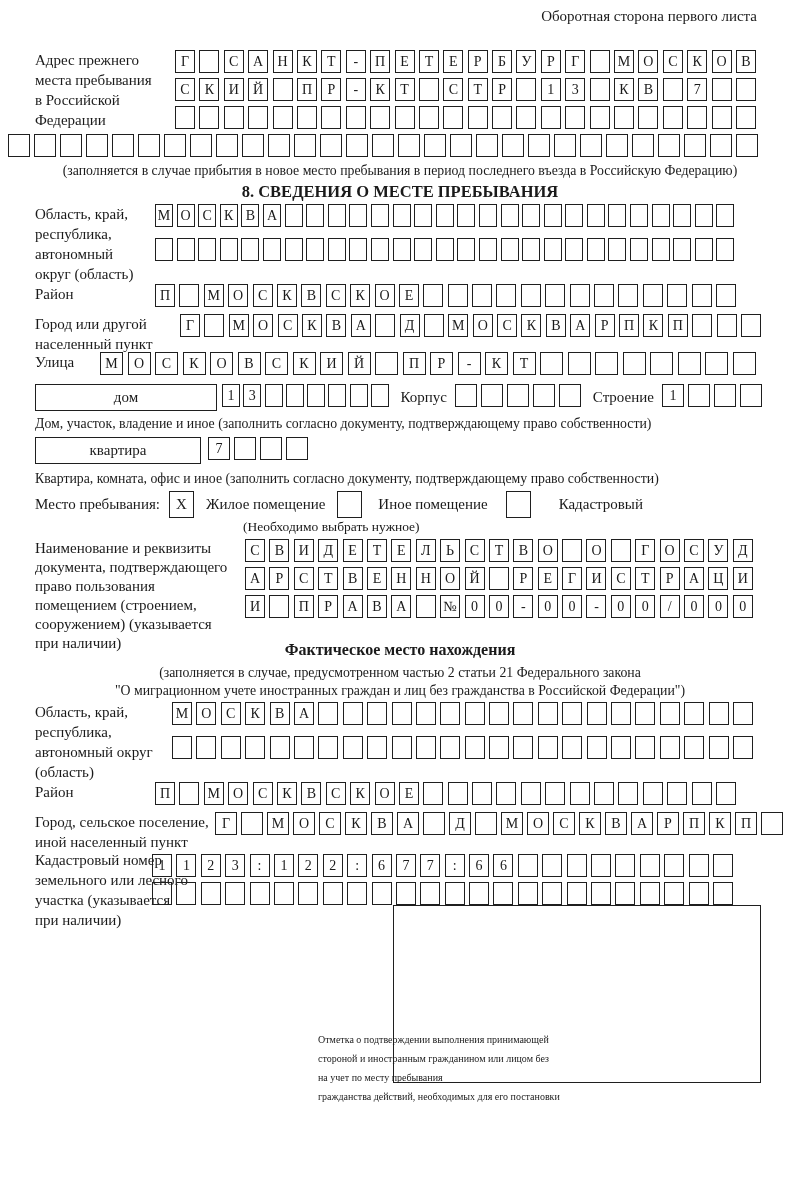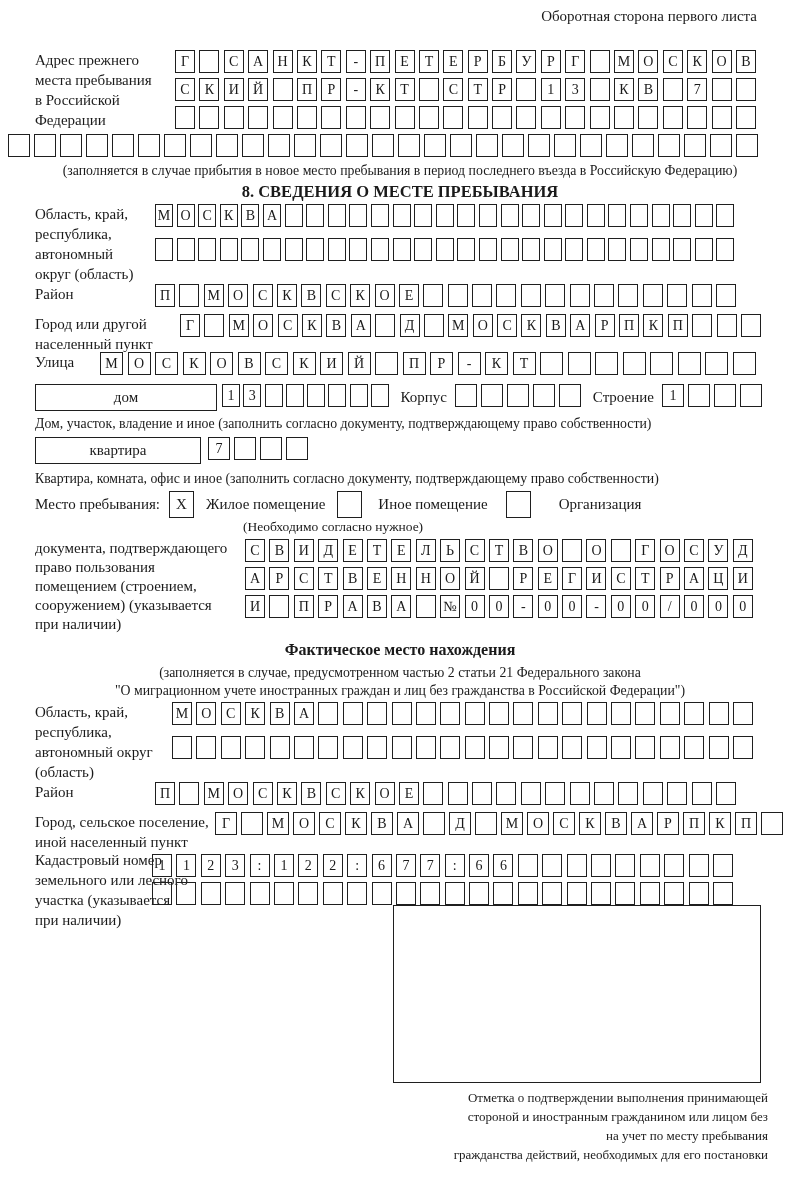--- a/index.html
+++ b/index.html
@@ -61,22 +61,22 @@
   .stay-lbl{ flex:none; margin-right:9px; }
   .optlbl{ flex:none; }
   .g12{margin-left:12px;} .g16{margin-left:16px;} .g18{margin-left:18px;} .g28{margin-left:28px;}
   .hint{ font-size:13.5px; height:18px; margin-left:208px; }
   .overflow-lbl{ overflow:visible; }
   .markbox{
     position:absolute; left:393px; top:905px; width:368px; height:178px;
     border:1.8px solid #1f1f1f; box-sizing:border-box; background:#fff;
   }
   .markcaption{
-    position:absolute; left:318px; top:1088px; width:450px;
-    font-size:13px; line-height:19px; text-align:right;
+    position:absolute; left:318px; top:1030px; width:450px;
+    font-size:10px; line-height:19px; text-align:left;
   }
 </style>
 </head>
 <body>
 
 <div class="page">
 
   <div class="note-right">Оборотная сторона первого листа</div>
 
   <div class="frow mt24">
@@ -405,26 +405,27 @@
   </div>
   <div class="caption mt2">Квартира, комната, офис и иное (заполнить согласно документу, подтверждающему право собственности)</div>
 
   <div class="stay mt2">
     <span class="stay-lbl">Место пребывания:</span>
     <span class="chk">X</span>
     <span class="optlbl g12">Жилое помещение</span>
     <span class="chk g12"></span>
     <span class="optlbl g16">Иное помещение</span>
     <span class="chk g18"></span>
-    <span class="optlbl g28">Организация</span>
-  </div>
-  <div class="hint">(Необходимо согласно нужное)</div>
+    <span class="optlbl g28">Кадастровый</span>
+  </div>
+  <div class="hint">(Необходимо выбрать нужное)</div>
 
   <div class="frow mt2" style="height:94px;">
     <div class="lbl lw210 overflow-lbl" style="line-height:19px;">
+        <div>Наименование и реквизиты</div>
         <div>документа, подтверждающего</div>
         <div>право пользования</div>
         <div>помещением (строением,</div>
         <div>сооружением) (указывается</div>
         <div>при наличии)</div>
       </div>
     <div class="cellcol">
       <div class="cells">
           <span class="cell">С</span>
           <span class="cell">В</span>

